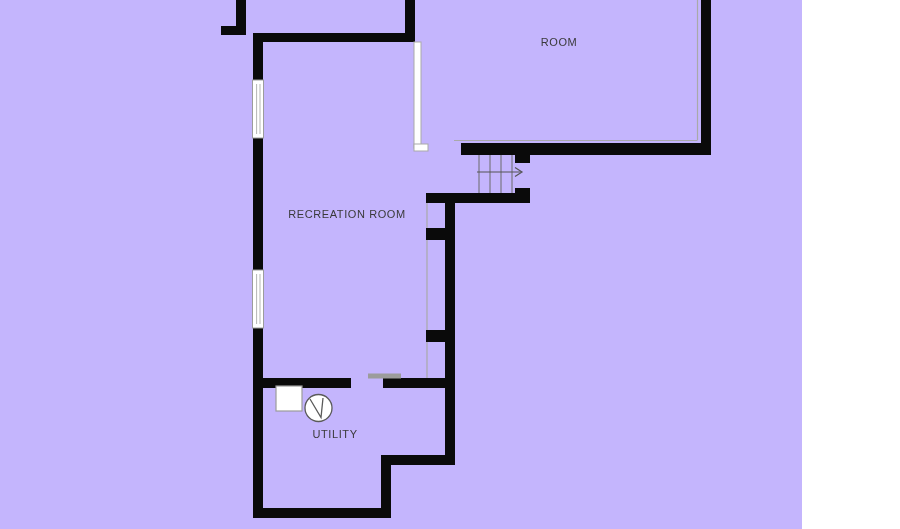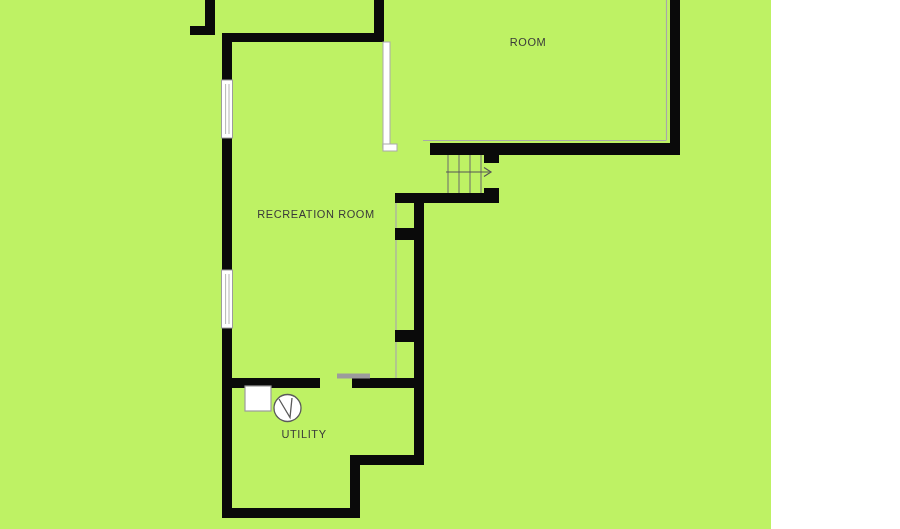--- a/index.html
+++ b/index.html
@@ -1,21 +1,22 @@
 <!DOCTYPE html>
 <html><head>
 <meta charset="utf-8">
 <style>
   html,body{margin:0;padding:0;background:#fff;}
   .stage{
     position:relative;
     width:771px;height:529px;
-    background:#bef264;
+    background:#c4b5fd;
     overflow:hidden;
     font-family:"Liberation Sans", sans-serif;
+    padding-left:31px;
   }
   svg{display:block;}
   .room-label{
     font-family:"Liberation Sans", sans-serif;
     font-size:11px;
     letter-spacing:0.6px;
     fill:#3a3a3a;
   }
 </style>
 </head>

